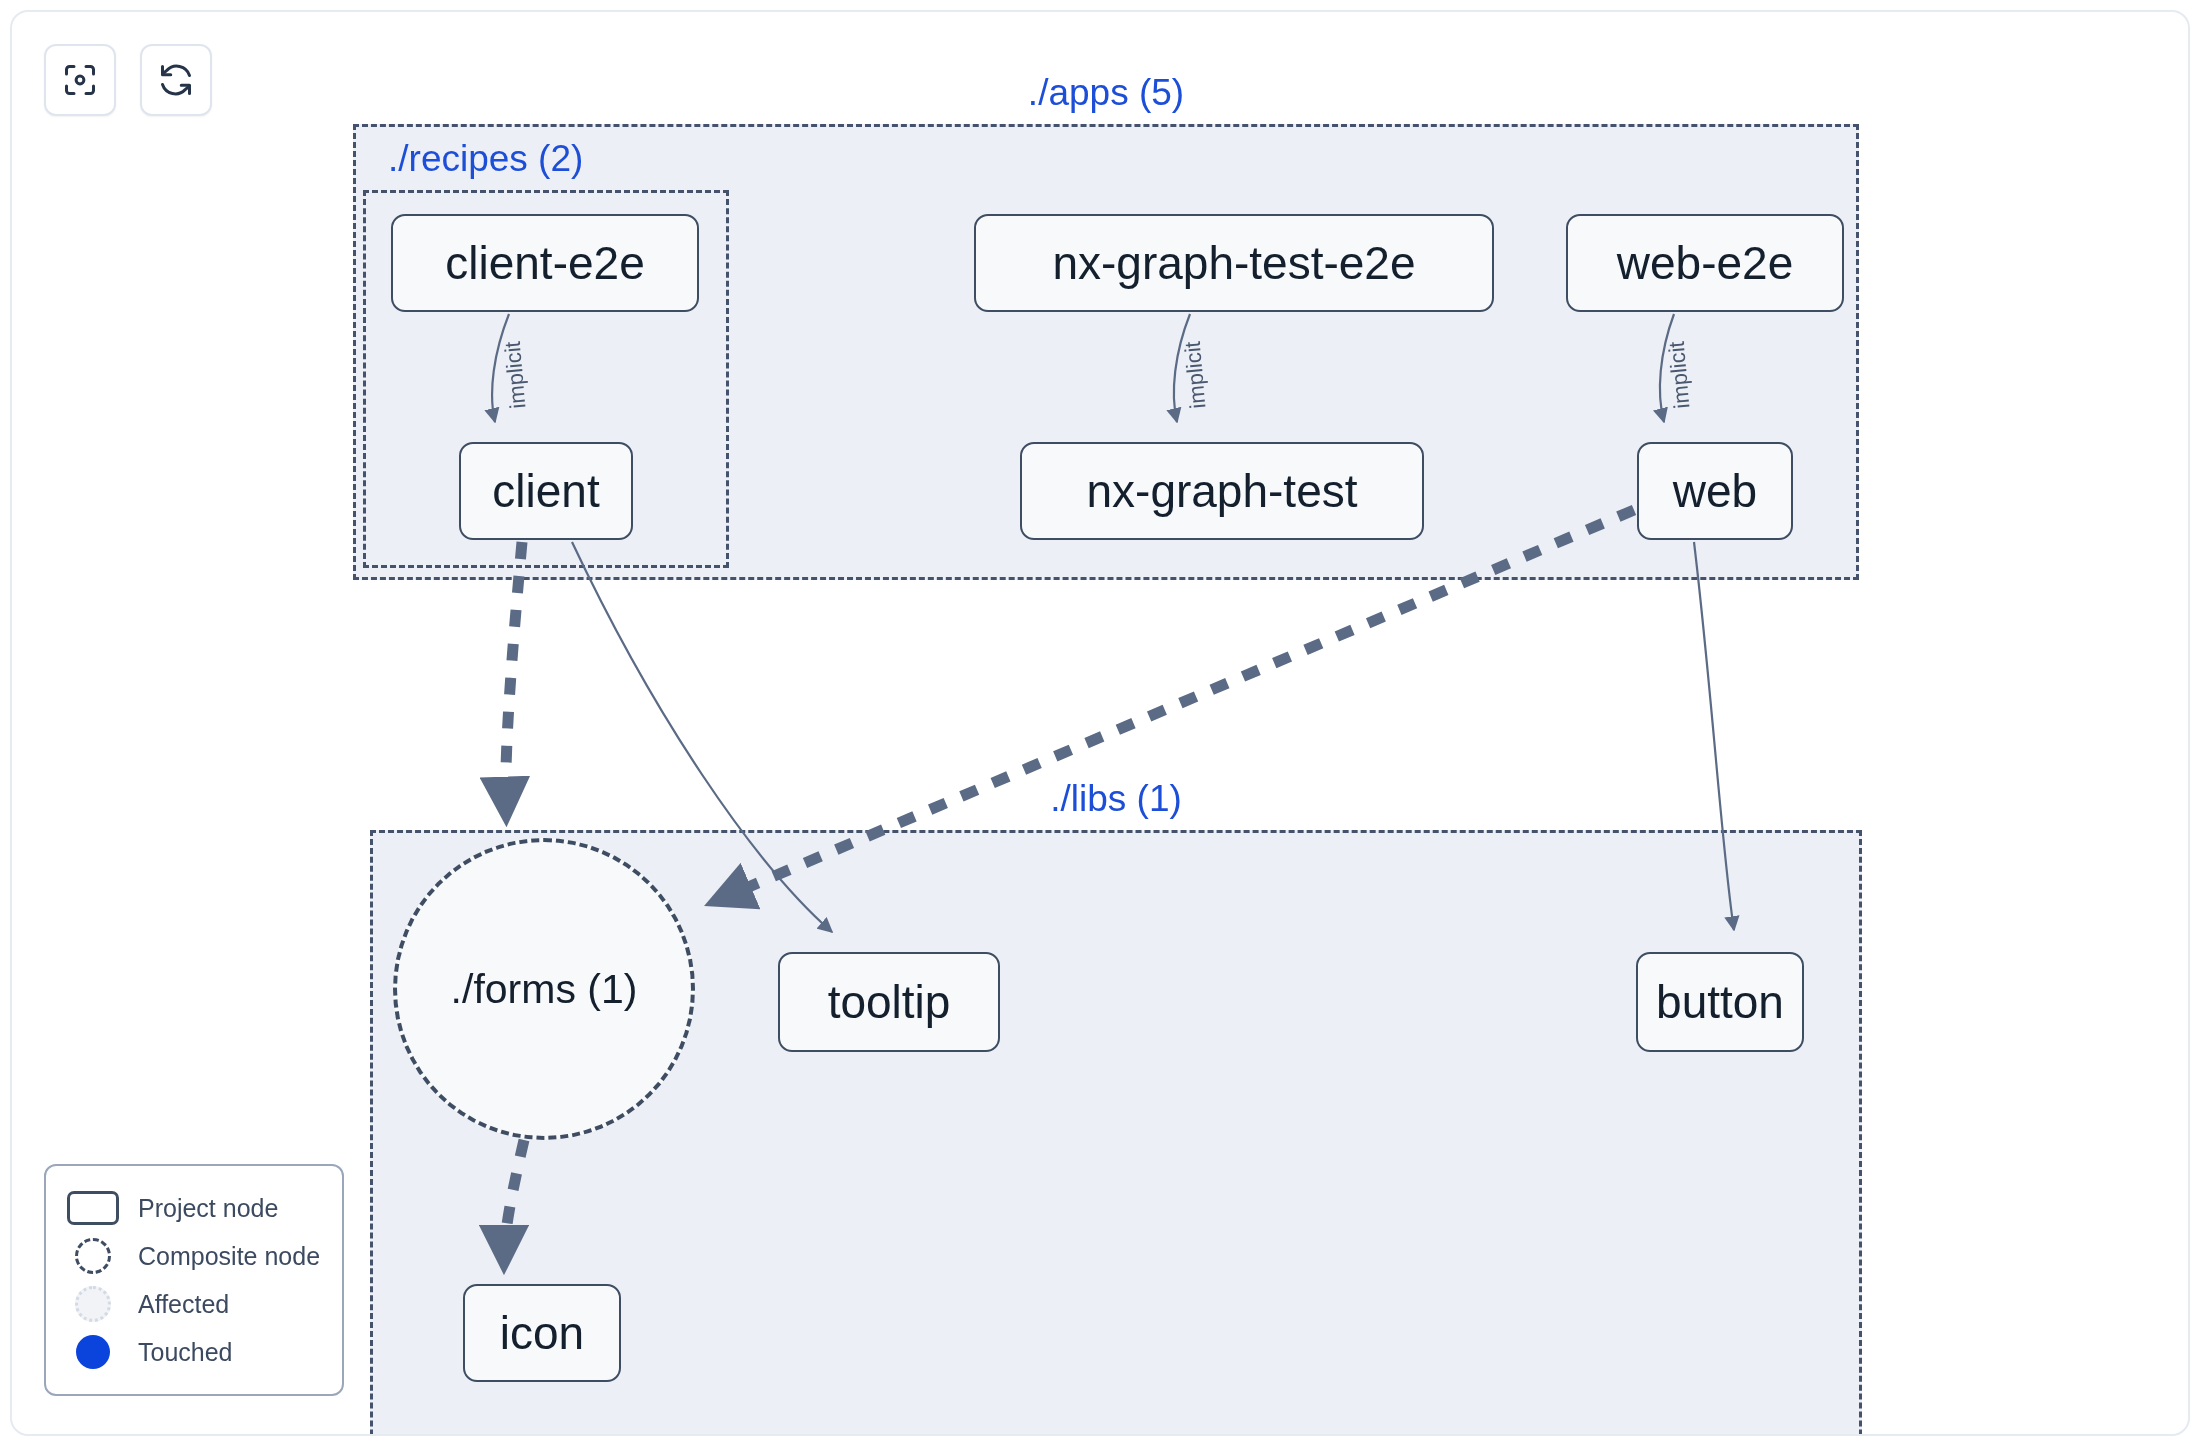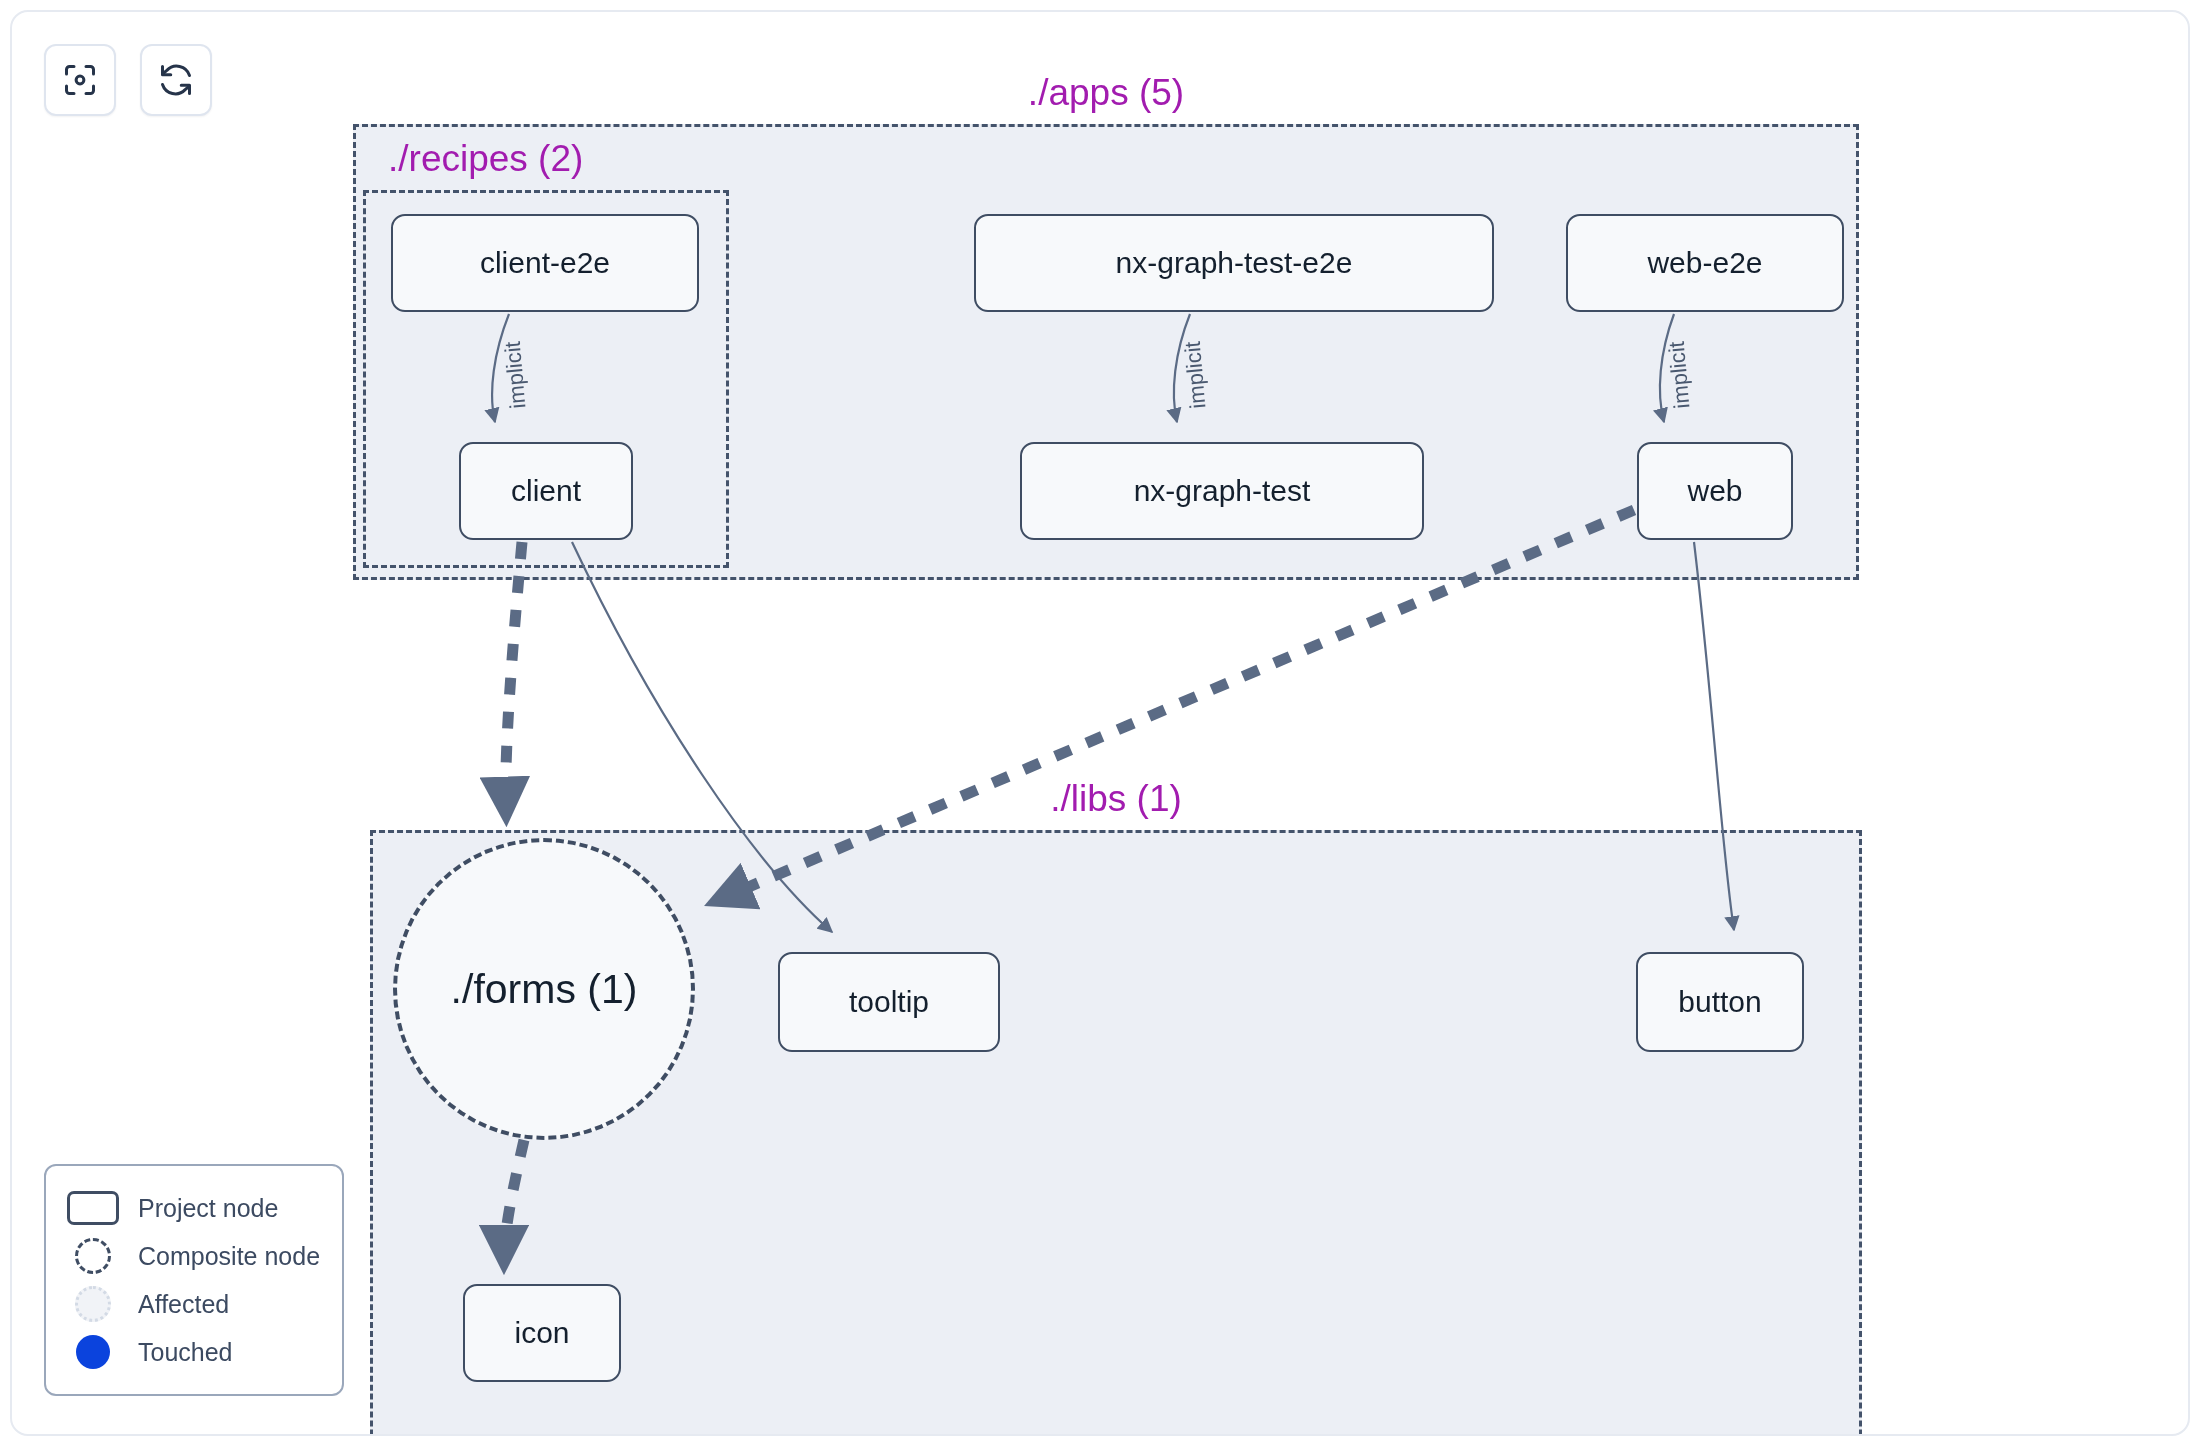--- a/index.html
+++ b/index.html
@@ -57,38 +57,38 @@
   .group-box {
     position: absolute;
     background: #eceff5;
     border: 3px dashed #44536b;
     z-index: 5;
   }
   .group-box.inner { background: #eceff5; border-width: 3px; z-index: 8; }
 
   .group-label {
     position: absolute;
-    color: #a21caf;
+    color: #1d4ed8;
     font-size: 37px;
     line-height: 1;
     white-space: nowrap;
     background: transparent;
     z-index: 12;
   }
   .group-label.centered { transform: translateX(-50%); }
 
   
   .node {
     position: absolute;
     background: #f7f9fb;
     border: 2.5px solid #3f4d63;
     border-radius: 14px;
     display: flex; align-items: center; justify-content: center;
     color: #14202e;
-    font-size: 30px;
+    font-size: 46px;
     line-height: 1;
     white-space: nowrap;
     cursor: pointer;
     z-index: 25;
   }
 
   
   .node-composite {
     position: absolute;
     background: #f7f9fb;

